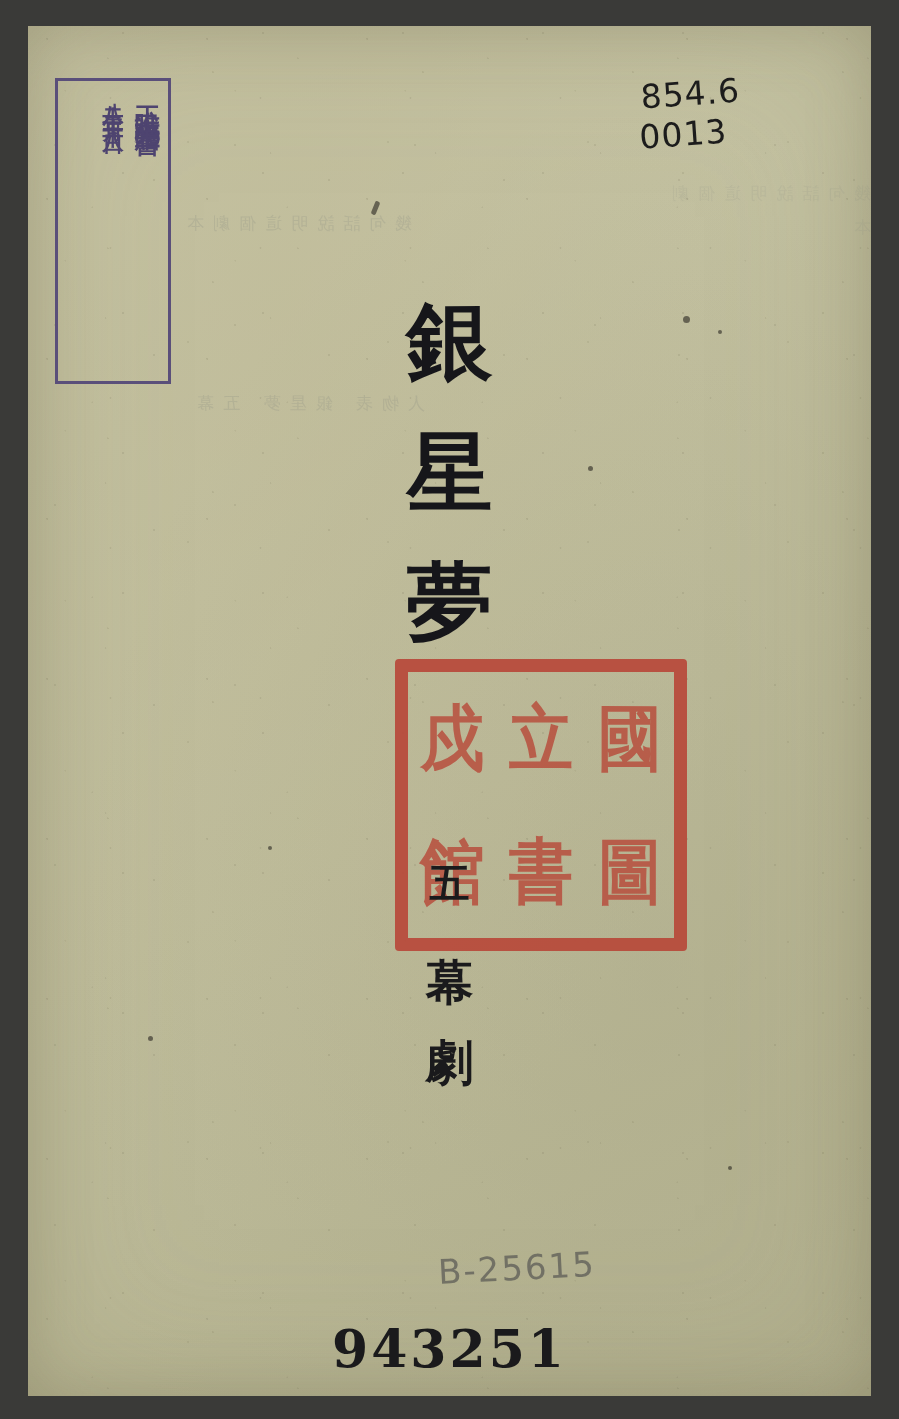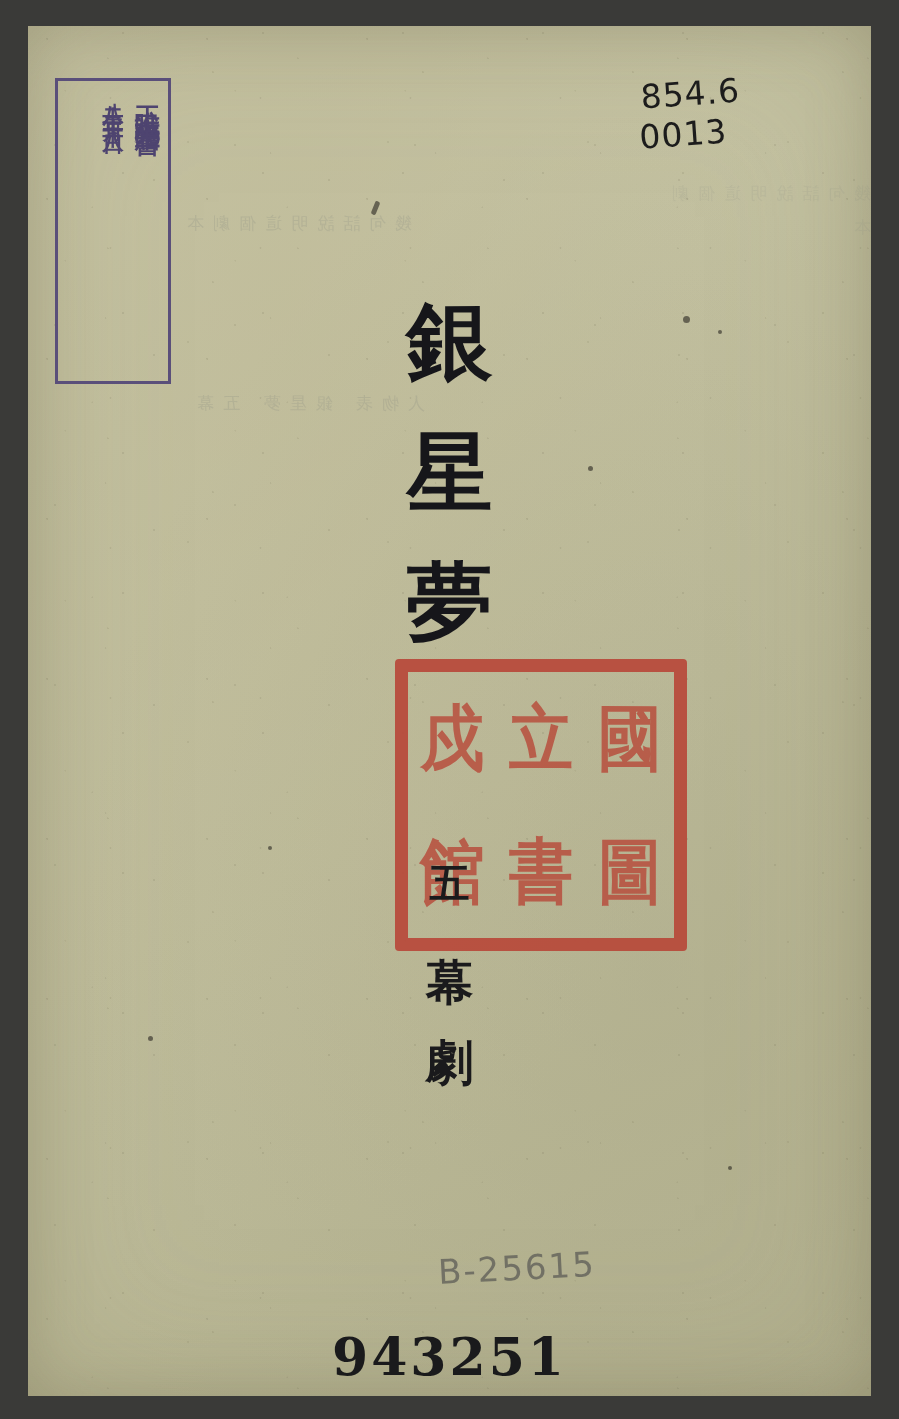--- a/index.html
+++ b/index.html
@@ -183,21 +183,20 @@
   .accession {
     position: absolute;
     left: 0; right: 0;
     top: 1292px;
     text-align: center;
     font-family: "DejaVu Serif", serif;
     font-size: 52px;
     font-weight: 700;
     color: #1a1a1c;
     letter-spacing: 3px;
-    margin-top: 8px;
   }
   
   .speck {
     position: absolute;
     border-radius: 50%;
     background: rgba(45,42,35,0.62);
   }
 </style>
 </head>
 <body>

